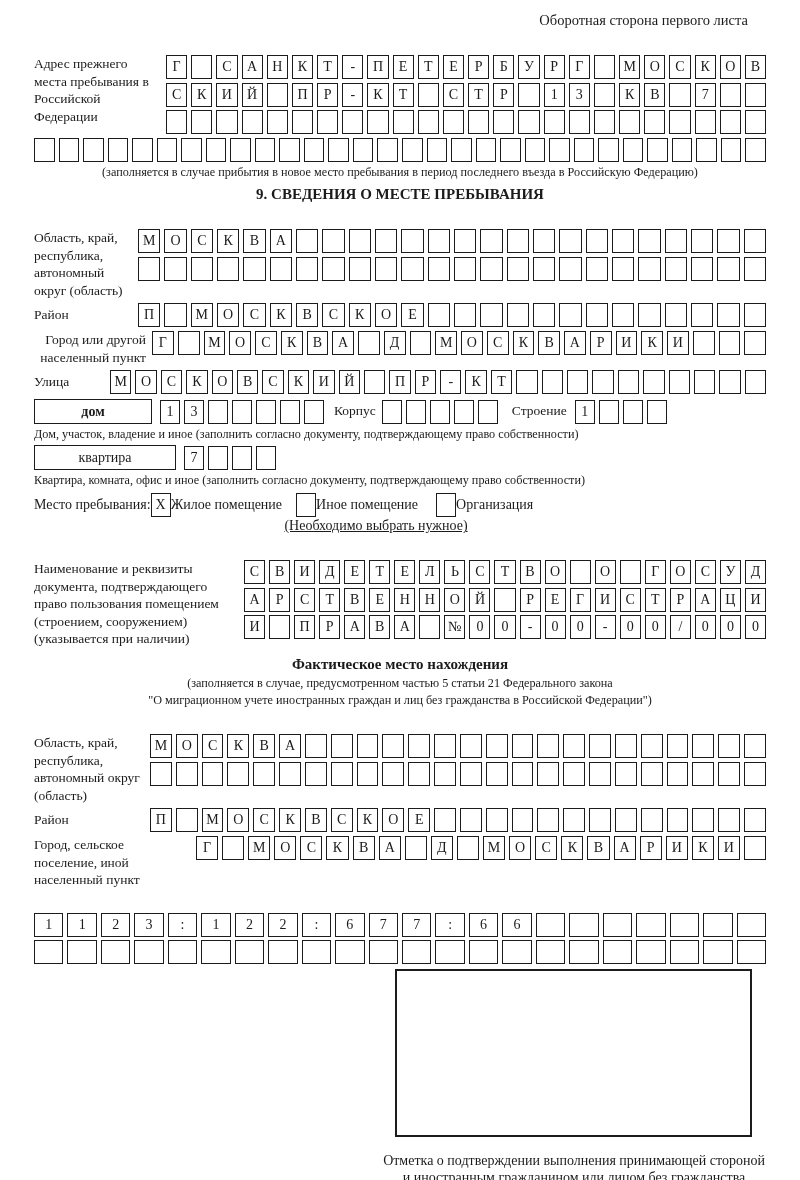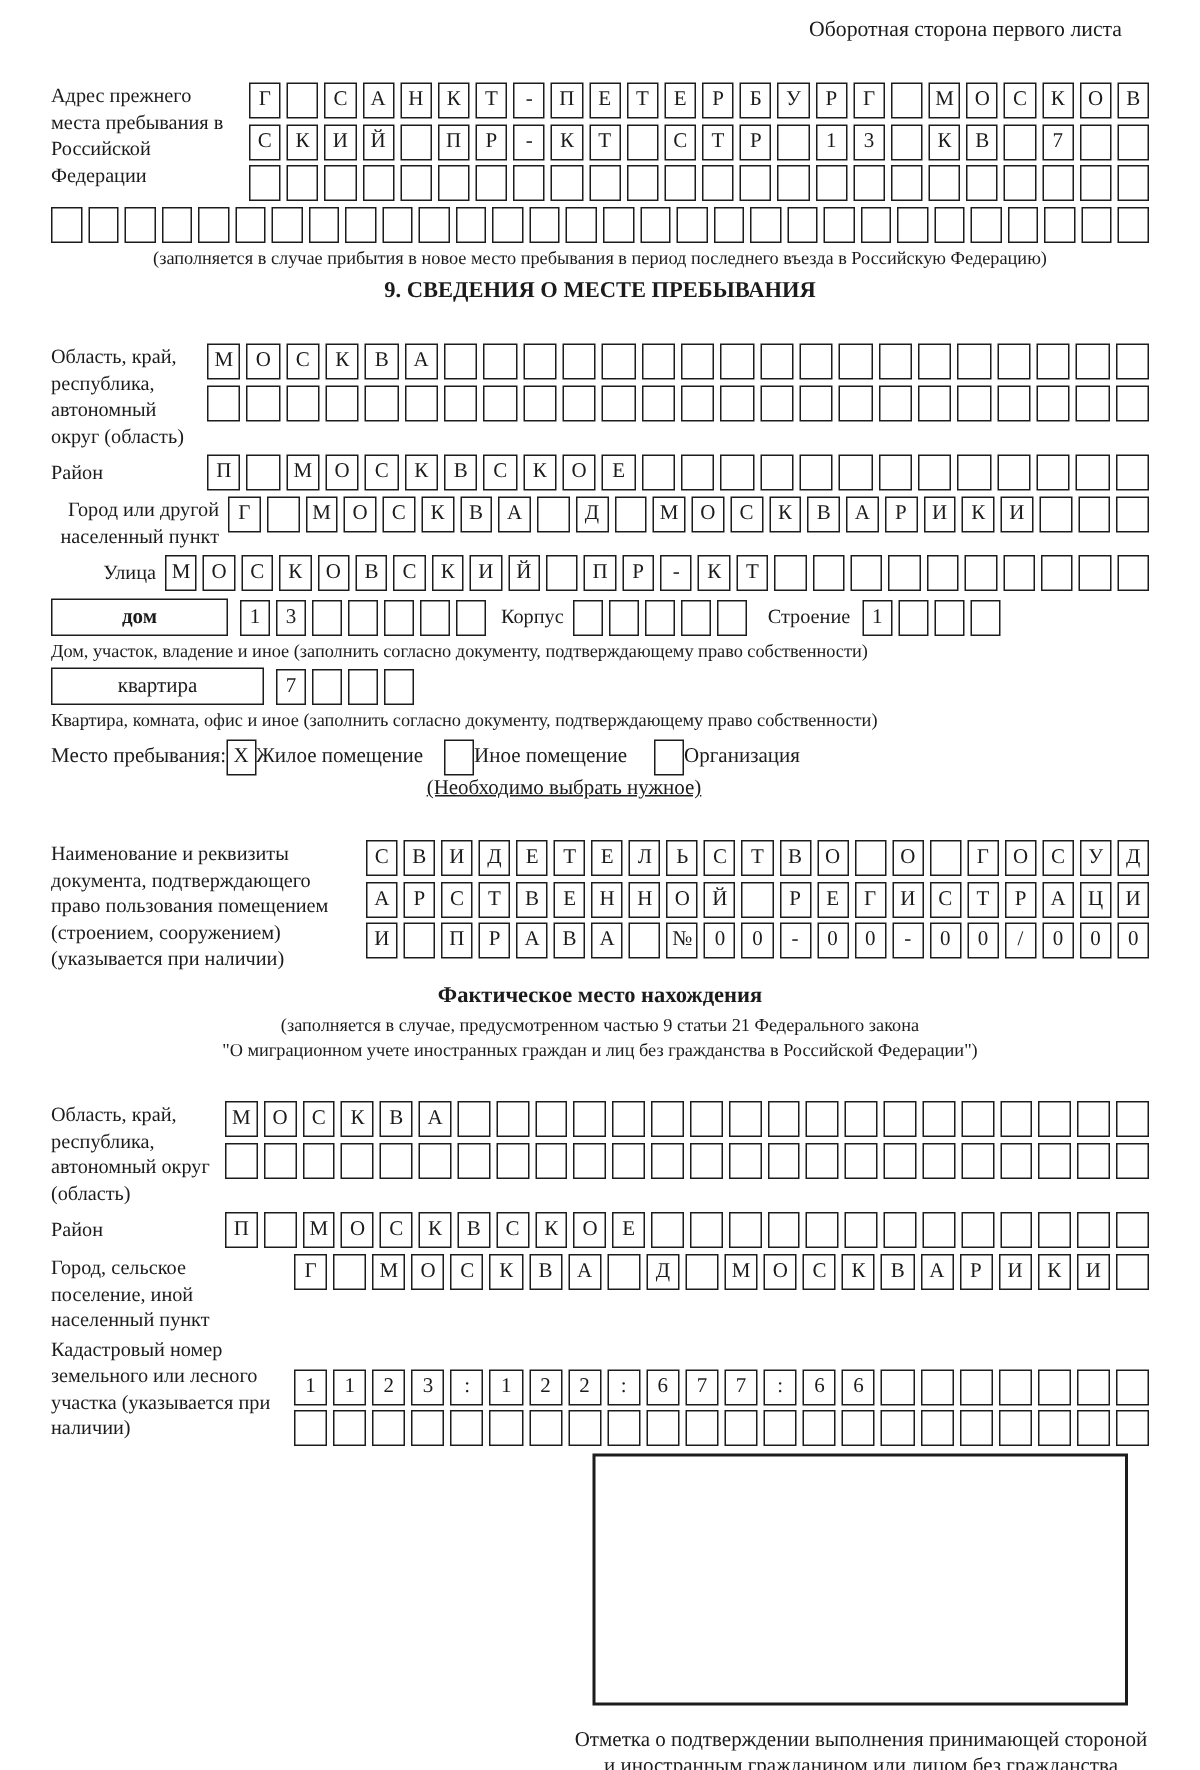--- a/index.html
+++ b/index.html
@@ -267,21 +267,21 @@
         <span class="cell">И</span>
         <span class="cell">К</span>
         <span class="cell">И</span>
         <span class="cell"></span>
         <span class="cell"></span>
         <span class="cell"></span>
       </div>
   </div>
 
   <div class="frow" style="margin-top:4px;">
-    <div class="lbl w104 inline-lb" style="width:76px;text-align:right;">Улица</div>
+    <div class="lbl w104 inline-lb" style="width:76px;">Улица</div>
     <div class="cells mb0">
         <span class="cell">М</span>
         <span class="cell">О</span>
         <span class="cell">С</span>
         <span class="cell">К</span>
         <span class="cell">О</span>
         <span class="cell">В</span>
         <span class="cell">С</span>
         <span class="cell">К</span>
         <span class="cell">И</span>
@@ -433,21 +433,21 @@
           <span class="cell">0</span>
           <span class="cell">/</span>
           <span class="cell">0</span>
           <span class="cell">0</span>
           <span class="cell">0</span>
         </div>
     </div>
   </div>
 
   <div class="stitle" style="margin-top:8px;margin-bottom:3px;">Фактическое место нахождения</div>
-  <div class="note">(заполняется в случае, предусмотренном частью 9 статьи 21 Федерального закона</div>
+  <div class="note">(заполняется в случае, предусмотренном частью 5 статьи 21 Федерального закона</div>
   <div class="note doc-note2">"О миграционном учете иностранных граждан и лиц без гражданства в Российской Федерации")</div>
 
   <div class="frow">
     <div class="lbl w112">Область, край, республика, автономный округ (область)</div>
     <div class="rows">
       <div class="cells">
           <span class="cell">М</span>
           <span class="cell">О</span>
           <span class="cell">С</span>
           <span class="cell">К</span>
@@ -553,21 +553,20 @@
         <span class="cell">А</span>
         <span class="cell">Р</span>
         <span class="cell">И</span>
         <span class="cell">К</span>
         <span class="cell">И</span>
         <span class="cell"></span>
       </div>
   </div>
 
   <div class="frow" style="margin-top:2px;">
-    <div class="lbl w160">Кадастровый номер земельного или лесного участка (указывается при наличии)</div>
     <div class="rows" style="margin-top:22px;">
       <div class="cells">
           <span class="cell">1</span>
           <span class="cell">1</span>
           <span class="cell">2</span>
           <span class="cell">3</span>
           <span class="cell">:</span>
           <span class="cell">1</span>
           <span class="cell">2</span>
           <span class="cell">2</span>

